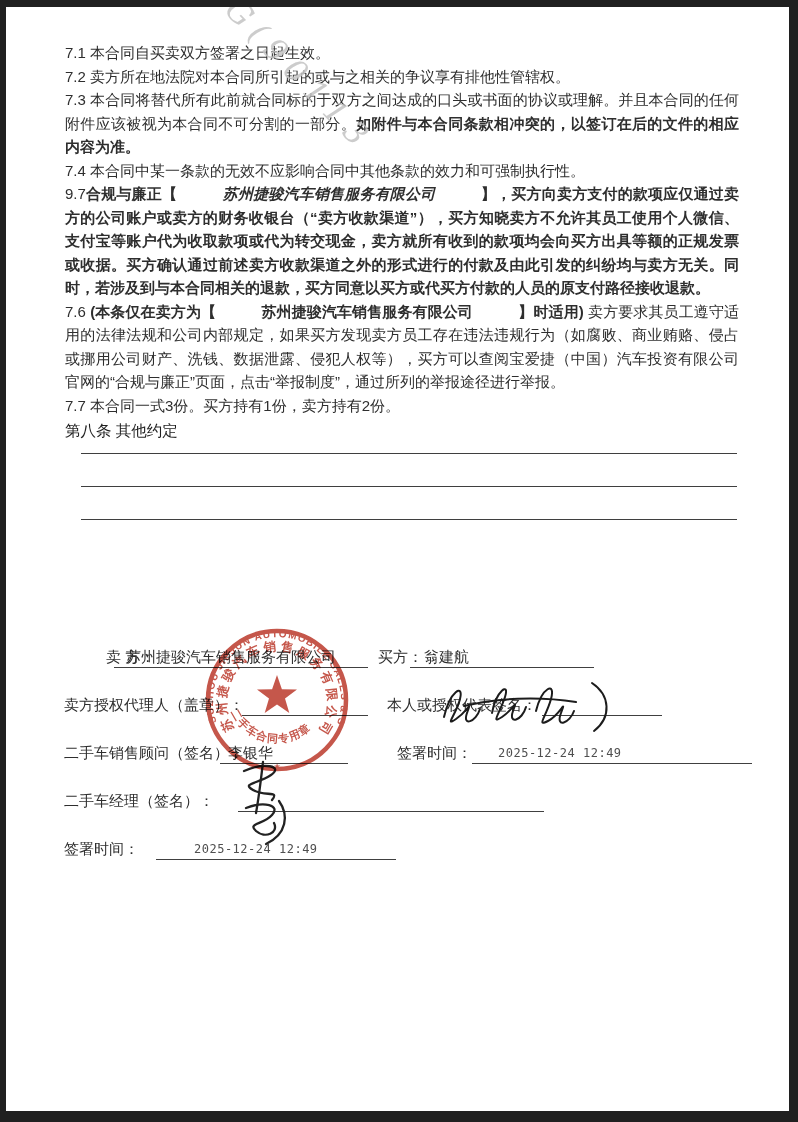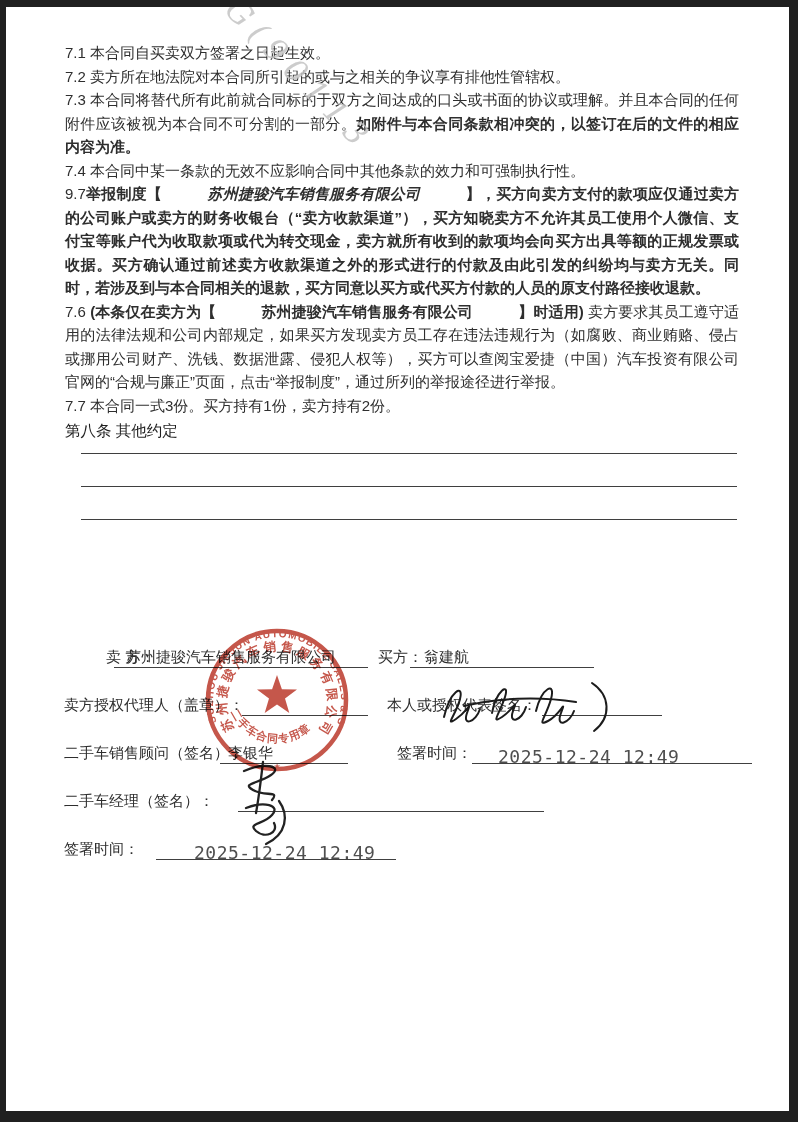--- a/index.html
+++ b/index.html
@@ -30,39 +30,39 @@
   .sec8-title{font-weight:normal;margin-top:2px;font-size:15.5px;line-height:24px;color:#1f1f1f;}
   .blank-line{border-bottom:1.6px solid #3f3f3f;margin-left:16px;margin-right:2px;}
   .blank-line.first{height:10px;}
   .blank-line.rest{height:32px;}
   
   .sig-label{position:absolute;font-size:15px;color:#2e2e2e;white-space:nowrap;}
   .sig-value{position:absolute;font-size:15px;color:#2e2e2e;white-space:nowrap;}
   .uline{position:absolute;border-bottom:1.3px solid #404040;height:0;}
   .sig-date{
     position:absolute;font-family:"DejaVu Sans Mono",monospace;
-    font-size:18px;color:#4f4f4f;letter-spacing:.5px;white-space:nowrap;
+    font-size:12px;color:#4f4f4f;letter-spacing:.5px;white-space:nowrap;
   }
   .seal{position:absolute;left:196px;top:618px;width:150px;height:150px;
         mix-blend-mode:multiply;opacity:.9;z-index:2;}
   .handsig{position:absolute;z-index:2;}
 </style>
 </head>
 <body>
 
 <div class="page">
 
   <div class="watermark">G(90113</div>
 
   <div class="content">
     <p class="clause"><span>7.1 本合同自买卖双方签署之日起生效。</span></p>
     <p class="clause"><span>7.2 卖方所在地法院对本合同所引起的或与之相关的争议享有排他性管辖权。</span></p>
     <p class="clause"><span>7.3 本合同将替代所有此前就合同标的于双方之间达成的口头或书面的协议或理解。并且本合同的任何附件应该被视为本合同不可分割的一部分。</span><span class="b">如附件与本合同条款相冲突的，以签订在后的文件的相应内容为准。</span></p>
     <p class="clause"><span>7.4 本合同中某一条款的无效不应影响合同中其他条款的效力和可强制执行性。</span></p>
-    <p class="clause"><span>9.7</span><span class="b">举报制度【　　　</span><span class="bi">苏州捷骏汽车销售服务有限公司</span><span class="b">　　　】，买方向卖方支付的款项应仅通过卖方的公司账户或卖方的财务收银台（“卖方收款渠道”），买方知晓卖方不允许其员工使用个人微信、支付宝等账户代为收取款项或代为转交现金，卖方就所有收到的款项均会向买方出具等额的正规发票或收据。买方确认通过前述卖方收款渠道之外的形式进行的付款及由此引发的纠纷均与卖方无关。同时，若涉及到与本合同相关的退款，买方同意以买方或代买方付款的人员的原支付路径接收退款。</span></p>
+    <p class="clause"><span>9.7</span><span class="b">合规与廉正【　　　</span><span class="bi">苏州捷骏汽车销售服务有限公司</span><span class="b">　　　】，买方向卖方支付的款项应仅通过卖方的公司账户或卖方的财务收银台（“卖方收款渠道”），买方知晓卖方不允许其员工使用个人微信、支付宝等账户代为收取款项或代为转交现金，卖方就所有收到的款项均会向买方出具等额的正规发票或收据。买方确认通过前述卖方收款渠道之外的形式进行的付款及由此引发的纠纷均与卖方无关。同时，若涉及到与本合同相关的退款，买方同意以买方或代买方付款的人员的原支付路径接收退款。</span></p>
     <p class="clause"><span>7.6 </span><span class="b">(本条仅在卖方为【　　　</span><span class="b">苏州捷骏汽车销售服务有限公司</span><span class="b">　　　】时适用)</span><span> 卖方要求其员工遵守适用的法律法规和公司内部规定，如果买方发现卖方员工存在违法违规行为（如腐败、商业贿赂、侵占或挪用公司财产、洗钱、数据泄露、侵犯人权等），买方可以查阅宝爱捷（中国）汽车投资有限公司官网的“合规与廉正”页面，点击“举报制度”，通过所列的举报途径进行举报。</span></p>
     <p class="clause"><span>7.7 本合同一式3份。买方持有1份，卖方持有2份。</span></p>
 
     <div class="sec8-title">第八条 其他约定</div>
     <div class="blank-line first"></div>
     <div class="blank-line rest"></div>
     <div class="blank-line rest"></div>
   </div>
 
   <div>

